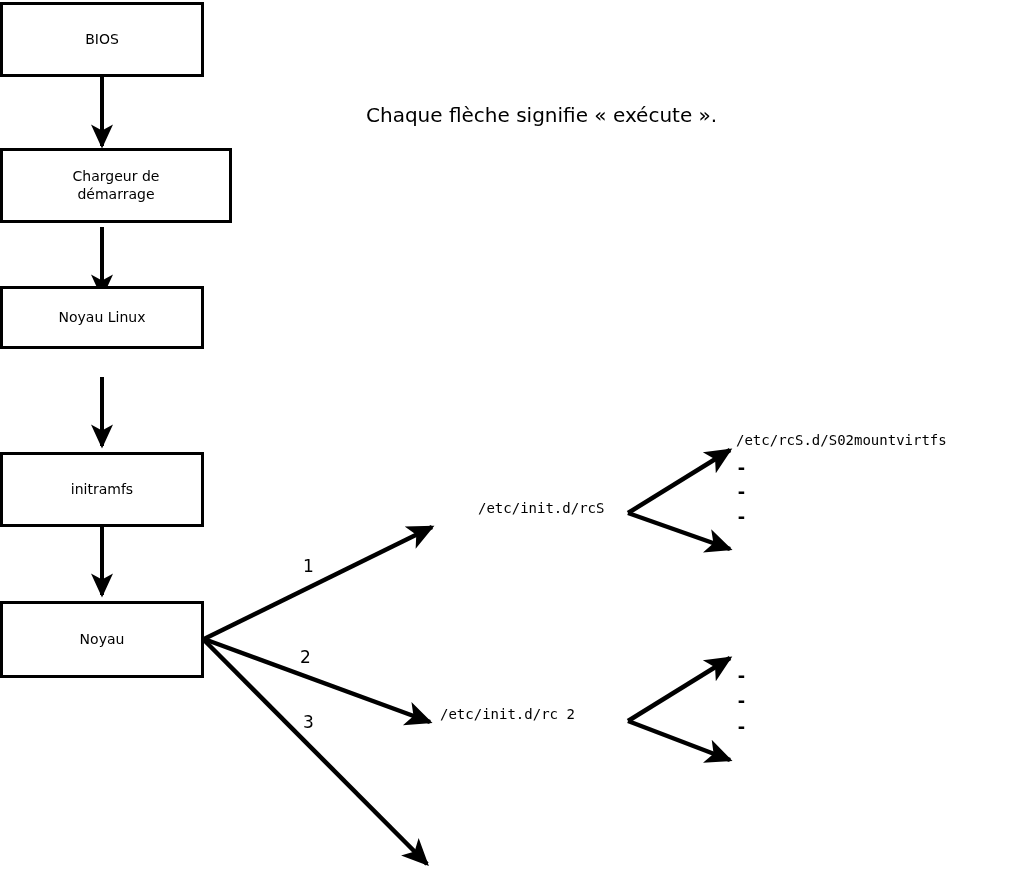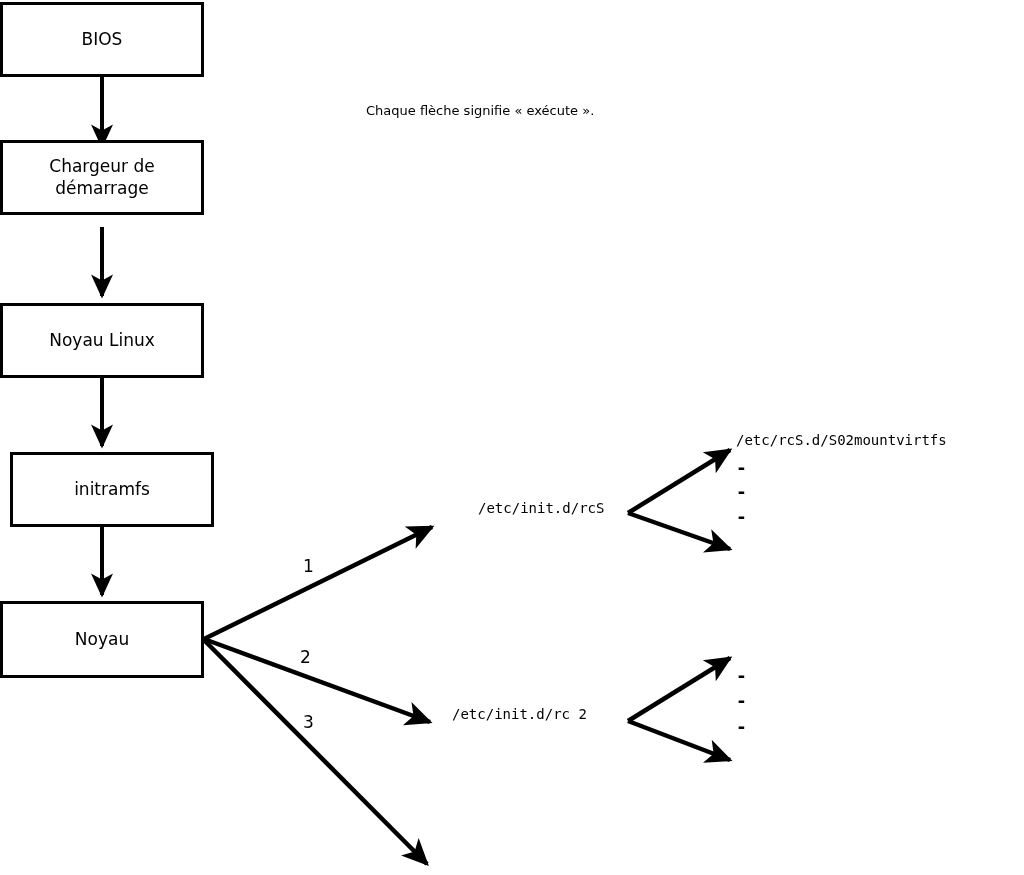--- a/index.html
+++ b/index.html
@@ -25,28 +25,28 @@
   .node-box {
     position: absolute;
     box-sizing: border-box;
     border: 3px solid #000000;
     background: #ffffff;
     display: flex;
     align-items: center;
     justify-content: center;
     text-align: center;
     line-height: 1.28;
-    font-size: 17px;
+    font-size: 14px;
     color: #000000;
     font-family: "DejaVu Sans", sans-serif;
     white-space: pre-line;
   }
   .caption {
     position: absolute;
-    font-size: 13px;
+    font-size: 20px;
     color: #000000;
     font-family: "DejaVu Sans", sans-serif;
     white-space: nowrap;
   }
   .mono-label {
     position: absolute;
     font-size: 14px;
     color: #000000;
     font-family: "DejaVu Sans Mono", monospace;
     white-space: nowrap;
@@ -90,37 +90,37 @@
 
     <line x1="628" y1="513" x2="730" y2="450" stroke="#000000" stroke-width="4.5" marker-end="url(#arrowhead)"></line>
     <line x1="628" y1="513" x2="730" y2="549" stroke="#000000" stroke-width="4.5" marker-end="url(#arrowhead)"></line>
 
     <line x1="628" y1="721" x2="730" y2="658" stroke="#000000" stroke-width="4.5" marker-end="url(#arrowhead)"></line>
     <line x1="628" y1="721" x2="730" y2="760" stroke="#000000" stroke-width="4.5" marker-end="url(#arrowhead)"></line>
   </svg>
 
   <div class="node-box" style="left:0px; top:2px; width:204px; height:75px;">BIOS</div>
 
-  <div class="node-box" style="left:0px; top:140px; width:204px; height:75px;">Chargeur de
+  <div class="node-box" style="left:0px; top:148px; width:232px; height:75px;">Chargeur de
 démarrage</div>
 
-  <div class="node-box" style="left:0px; top:303px; width:204px; height:75px;">Noyau Linux</div>
+  <div class="node-box" style="left:0px; top:286px; width:204px; height:63px;">Noyau Linux</div>
 
-  <div class="node-box" style="left:0px; top:452px; width:204px; height:75px;margin-left:10px;">initramfs</div>
+  <div class="node-box" style="left:0px; top:452px; width:204px; height:75px;">initramfs</div>
 
   <div class="node-box" style="left:0px; top:601px; width:204px; height:77px;">Noyau</div>
 
   <div class="caption" style="left:366px; top:103px;">Chaque flèche signifie « exécute ».</div>
 
   <div class="edge-num" style="left:303px; top:556px;">1</div>
   <div class="edge-num" style="left:300px; top:647px;">2</div>
   <div class="edge-num" style="left:303px; top:712px;">3</div>
 
   <div class="mono-label" style="left:446px; top:500px;margin-left:32px;">/etc/init.d/rcS</div>
-  <div class="mono-label" style="left:452px; top:706px;">/etc/init.d/rc 2</div>
+  <div class="mono-label" style="left:440px; top:706px;">/etc/init.d/rc 2</div>
   <div class="mono-label" style="left:450px; top:849px;margin-top:40px;">getty</div>
 
   <div class="mono-label" style="left:736px; top:432px;">/etc/rcS.d/S02mountvirtfs</div>
   <div class="dash-mark" style="left:736px; top:459px;">-</div>
   <div class="dash-mark" style="left:736px; top:483px;">-</div>
   <div class="dash-mark" style="left:736px; top:508px;">-</div>
 
   <div class="dash-mark" style="left:736px; top:667px;">-</div>
   <div class="dash-mark" style="left:736px; top:692px;">-</div>
   <div class="dash-mark" style="left:736px; top:718px;">-</div>

